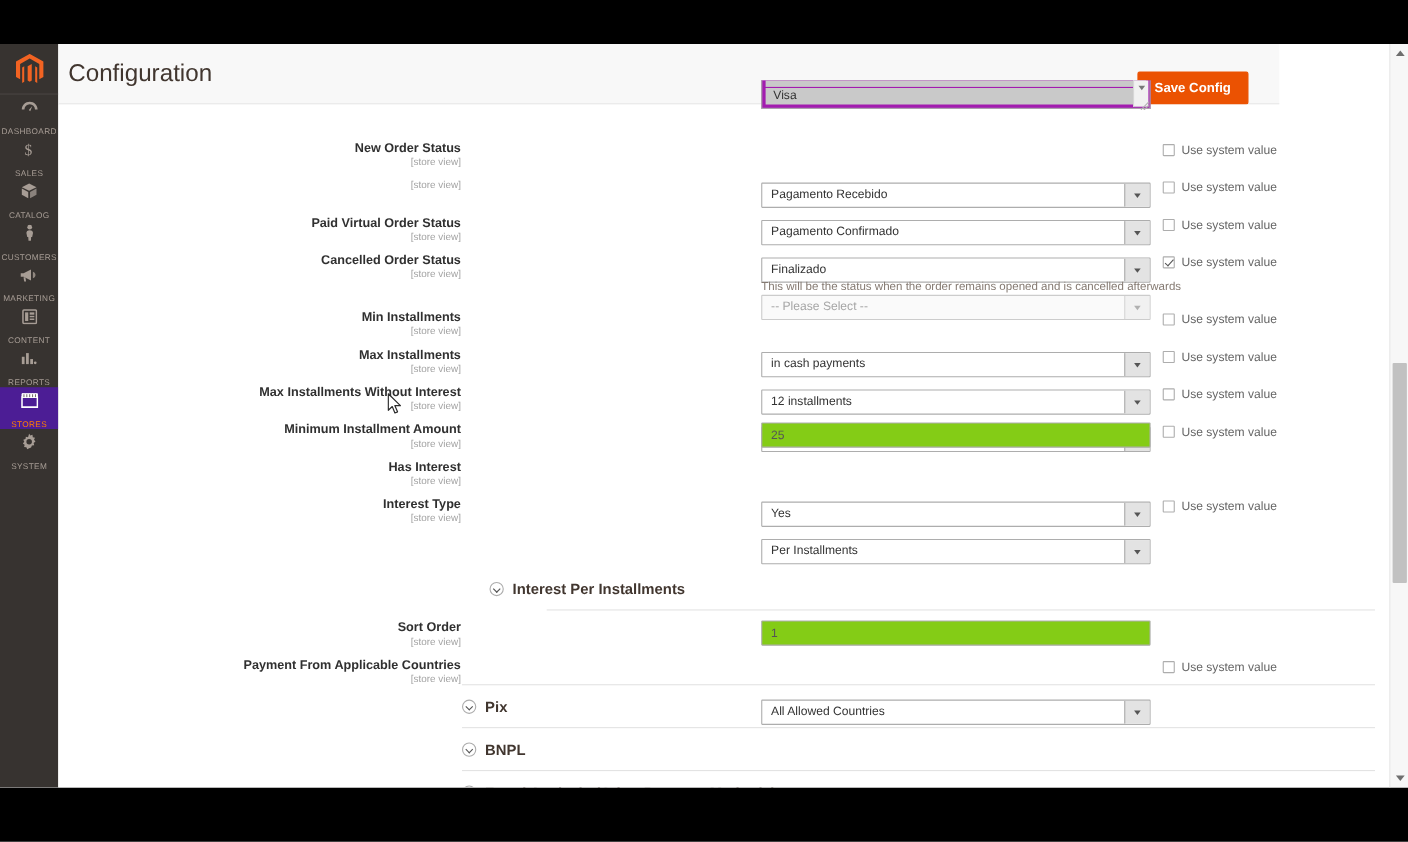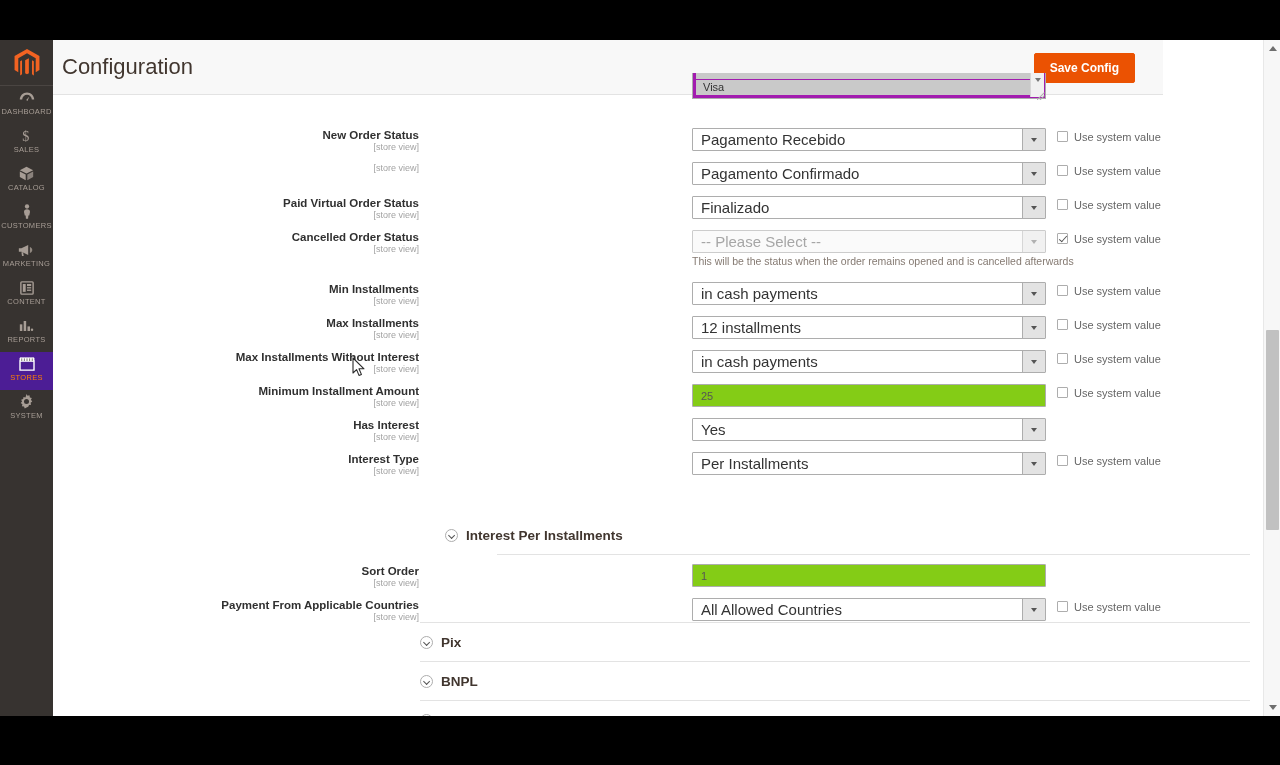--- a/index.html
+++ b/index.html
@@ -28,21 +28,21 @@
   }
   .logo-wrap {
     height: 46px;
     display: flex; align-items: center; justify-content: center;
     border-bottom: 1px solid #4a4542;
   }
   .m-logo { width: 26px; height: 28px; display:block; }
   .menu-item {
     height: 38px;
     display: flex; flex-direction: column;
-    align-items: center; justify-content: flex-start;
+    align-items: center; justify-content: space-between;
     color: #a79d95;
     cursor: pointer;
     padding-top: 3px;
   }
   .menu-item.active { background: #4c1d95; }
   .menu-item.active .menu-label { color: #ff8000; }
   .menu-item.active .menu-ico svg { stroke: #ffffff; fill: #ffffff; }
   .menu-ico {
     height: 17px; width: 20px;
     display:flex; align-items:center; justify-content:center;
@@ -67,21 +67,21 @@
   }
   #page-title {
     position: absolute;
     left: 9px; top: 14px;
     font-size: 22px;
     font-weight: normal;
     color: #41362f;
   }
   #save-config-btn {
     position: absolute;
-    right: 28px; top: 13px;
+    right: 28px; top: 25px;
     background: #eb5202;
     border: 1px solid #eb5202;
     color: #ffffff;
     font-size: 12px;
     font-weight: bold;
     padding: 7px 15px;
     border-radius: 2px;
     cursor: pointer;
     font-family: "Liberation Sans", sans-serif;
   }
@@ -124,28 +124,29 @@
     position: absolute;
     left: 639px;
     top: 0;
     width: 354px;
   }
   .sel {
     position: relative;
     width: 354px; height: 23px;
     border: 1px solid #adadad;
     background: #ffffff;
-    font-size: 15px;
+    font-size: 11px;
     color: #333333;
     line-height: 21px;
     padding-left: 8px;
     border-radius: 1px;
     cursor: pointer;
     white-space: nowrap;
     overflow: hidden;
+    margin-top: 38px;
   }
   .sel .arrow-box {
     position: absolute;
     right: 0; top: 0;
     width: 23px; height: 21px;
     background: #e3e3e3;
     border-left: 1px solid #adadad;
     display: flex; align-items: center; justify-content: center;
   }
   .sel .arrow-box i {

